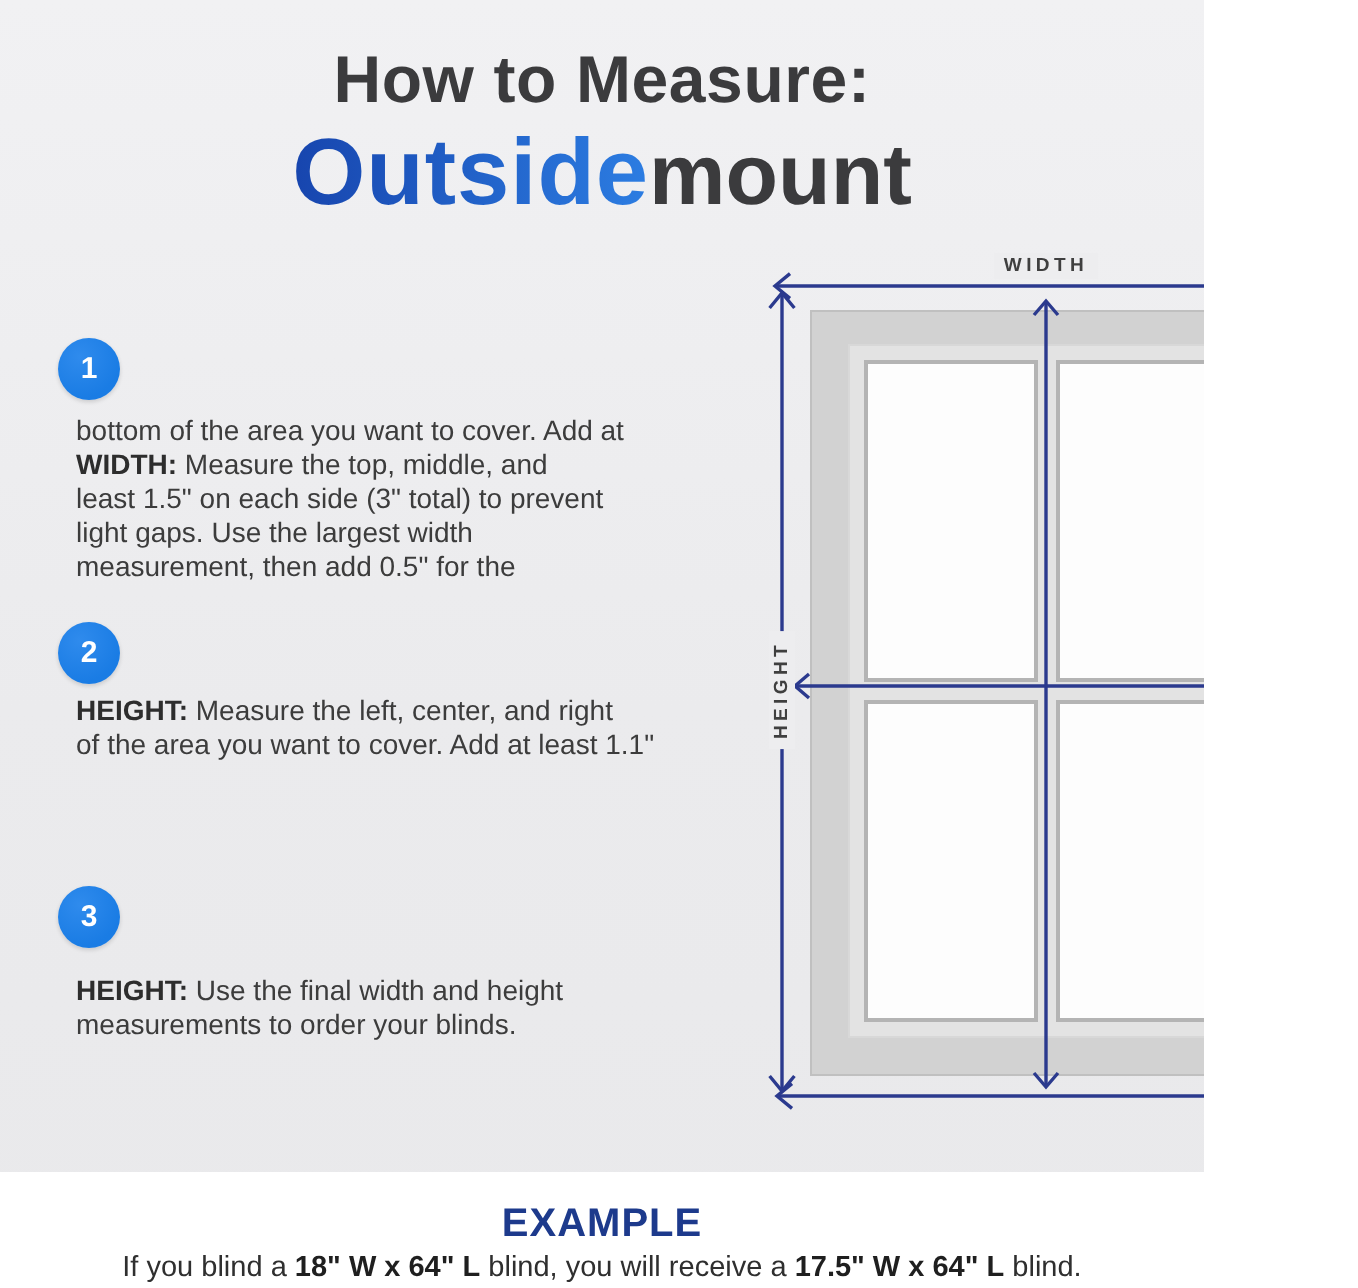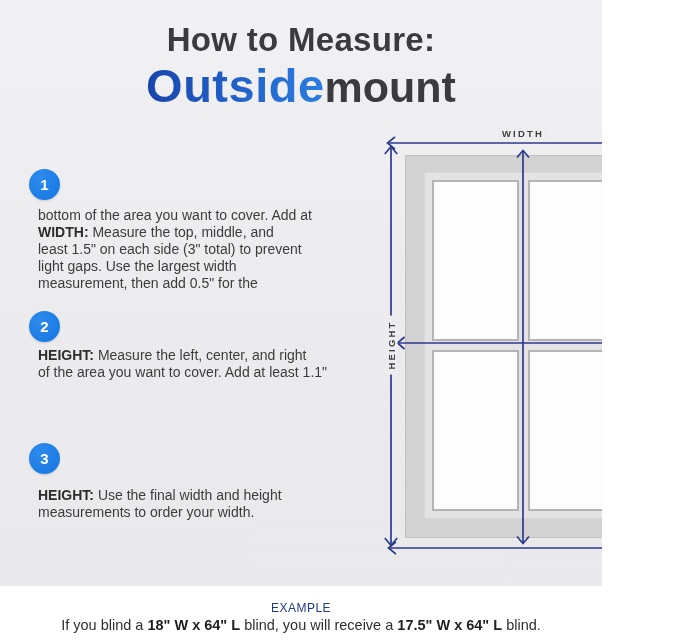--- a/index.html
+++ b/index.html
@@ -44,21 +44,21 @@
   svg.arrows{position:absolute;left:0;top:0;width:679px;height:644px;pointer-events:none;}
   .arrow path{stroke:var(--arrow-navy,#2b3a8e);fill:none;stroke-width:1.7;}
   .mlabel{
     position:absolute;font-size:9.5px;font-weight:700;letter-spacing:2.2px;
     color:#3f3f3f;background:#ededef;padding:1px 5px;white-space:nowrap;
   }
   .lbl-w{left:523px;top:133px;transform:translate(-50%,-50%);}
   .lbl-h{left:391px;top:345px;transform:translate(-50%,-50%) rotate(-90deg);}
   
   .footer{position:absolute;left:0;right:0;top:586px;bottom:0;background:var(--footer-bg,#ffffff);text-align:center;}
-  .ex-h{margin-top:15px;font-size:12px;font-weight:400;letter-spacing:.5px;color:var(--example-heading-navy,#1d3a8c);}
+  .ex-h{margin-top:15px;font-size:20px;font-weight:700;letter-spacing:.5px;color:var(--example-heading-navy,#1d3a8c);}
   .ex-t{margin-top:2px;font-size:14.5px;color:#2f2f2f;}
   .ex-t b{color:#1f1f1f;}
 </style>
 </head>
 <body>
 
 <div class="page">
 
   <div class="header">
     <div class="t1">How to Measure:</div>
@@ -83,21 +83,21 @@
         <div class="badge">2</div>
         <div class="stext">
           <div class="line"><b class="slabel">HEIGHT:</b> Measure the left, center, and right</div>
           <div class="line">of the area you want to cover. Add at least 1.1"</div>
         </div>
       </div>
       <div class="step step3">
         <div class="badge">3</div>
         <div class="stext">
           <div class="line"><b class="slabel">HEIGHT:</b> Use the final width and height</div>
-          <div class="line">measurements to order your width.</div>
+          <div class="line">measurements to order your blinds.</div>
         </div>
       </div>
     </div>
 
   <div>
     <div class="win-outer">
       <div class="win-inner">
         <div class="glass">
           <div class="pane"></div>
           <div class="pane"></div>

